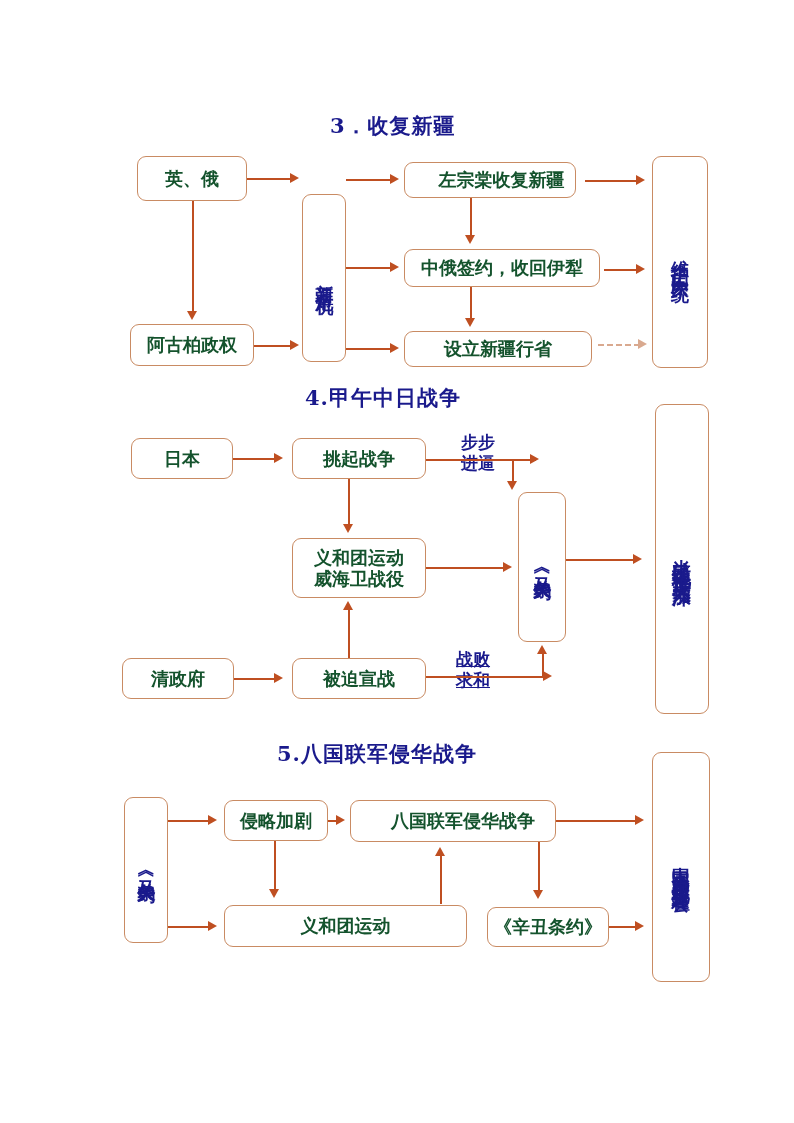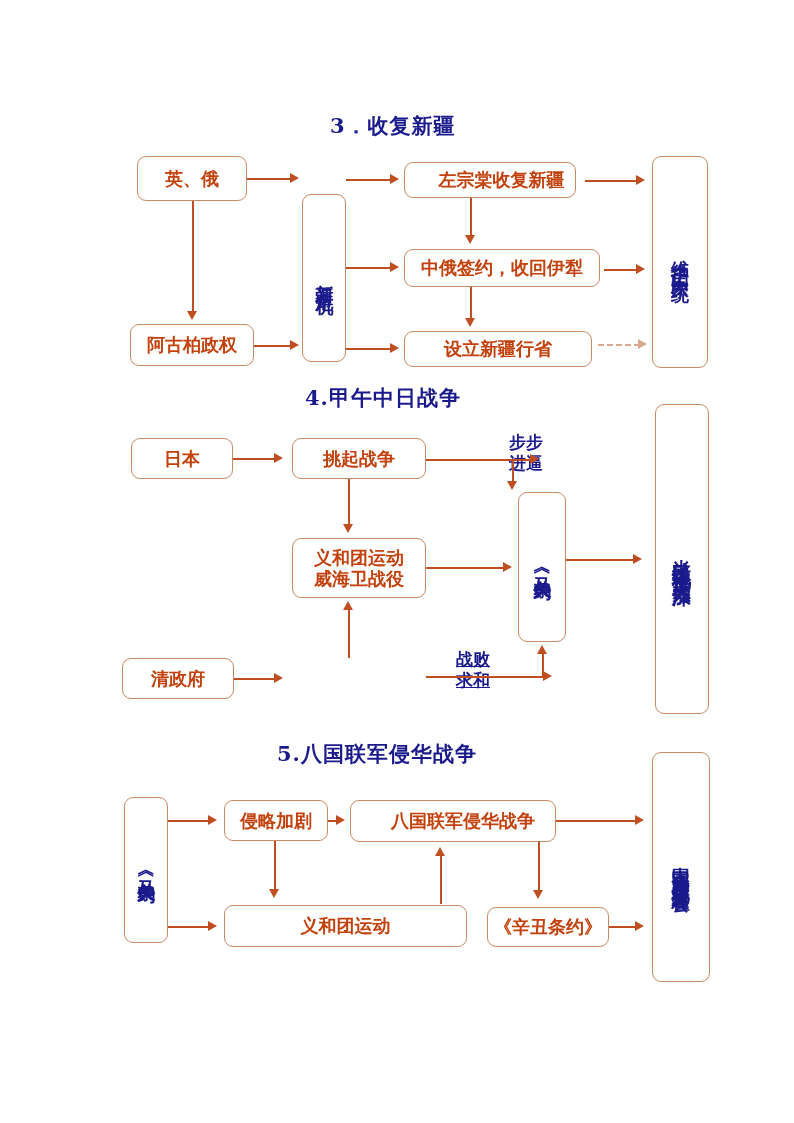--- a/index.html
+++ b/index.html
@@ -33,21 +33,21 @@
     white-space: nowrap;
   }
 
   
   .box {
     position: absolute;
     box-sizing: border-box;
     border: 1.6px solid #c98b63;
     border-radius: 9px;
     background: #ffffff;
-    color: #c2410c;
+    color: #14532d;
     font-family: "DejaVu Serif", "Liberation Serif", serif;
     font-size: 18px;
     font-weight: 700;
     display: flex;
     align-items: center;
     justify-content: center;
     text-align: center;
     line-height: 1.18;
     white-space: nowrap;
   }
@@ -213,35 +213,36 @@
   <div class="arrow-r faded" style="left:638px; top:335px;"></div>
 
   <div class="sec-title" style="left:305px; top:380px;">4.甲午中日战争</div>
 
   <div class="box" style="left:131px; top:434px; width:102px; height:41px;">日本</div>
 
   <div class="box" style="left:292px; top:434px; width:134px; height:41px;">挑起战争</div>
 
   <div class="box" style="left:122px; top:654px; width:112px; height:41px;">清政府</div>
 
+  <div class="box" style="left:292px; top:654px; width:134px; height:41px;">被迫宣战</div>
 
   <div class="box two-line" style="left:292px; top:534px; width:134px; height:60px; flex-direction:column;">
     <span>义和团运动</span>
     <span>威海卫战役</span>
   </div>
 
   <div class="vbox" style="left:518px; top:488px; width:48px; height:150px;">
     <span class="vtext" style="letter-spacing:2px;">《马关条约》</span>
   </div>
 
   <div class="vbox overflow" style="left:655px; top:400px; width:54px; height:310px;">
     <span class="vtext" style="letter-spacing:3px; font-size:19px;">半殖民地化程度大大加深</span>
   </div>
 
-  <div class="edge-label" style="left:461px; top:428px;margin-left:48px;">
+  <div class="edge-label" style="left:461px; top:428px;">
     <div>步步</div>
     <div>进逼</div>
   </div>
   <div class="edge-label" style="left:456px; top:645px;text-decoration:underline;">
     <div>战败</div>
     <div>求和</div>
   </div>
 
   <div class="hline" style="left:233px; top:454px; width:43px;"></div>
   <div class="arrow-r" style="left:274px; top:449px;"></div>

